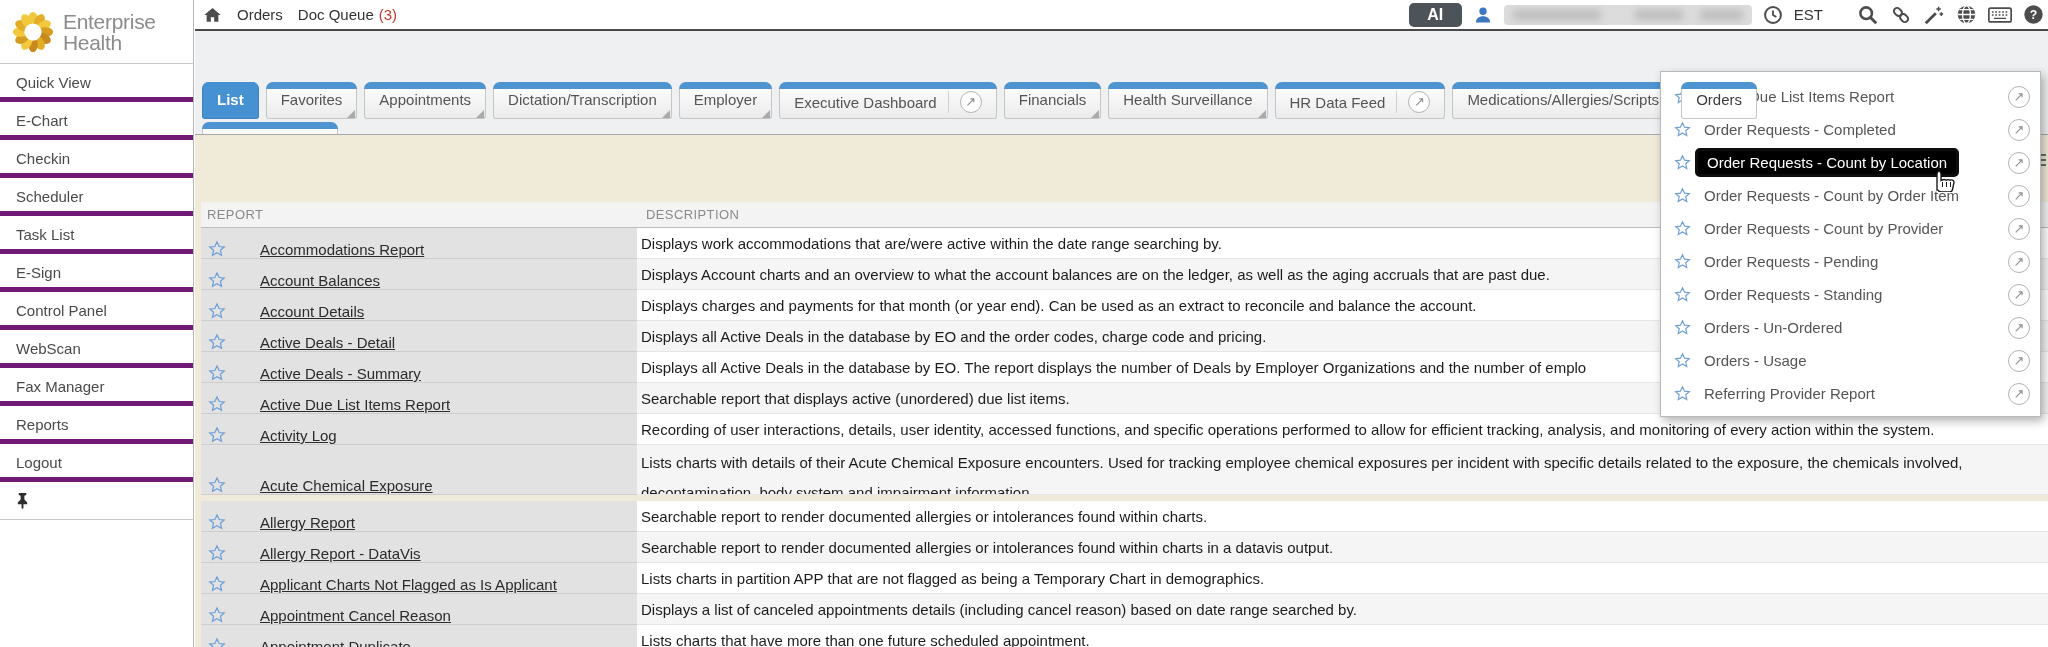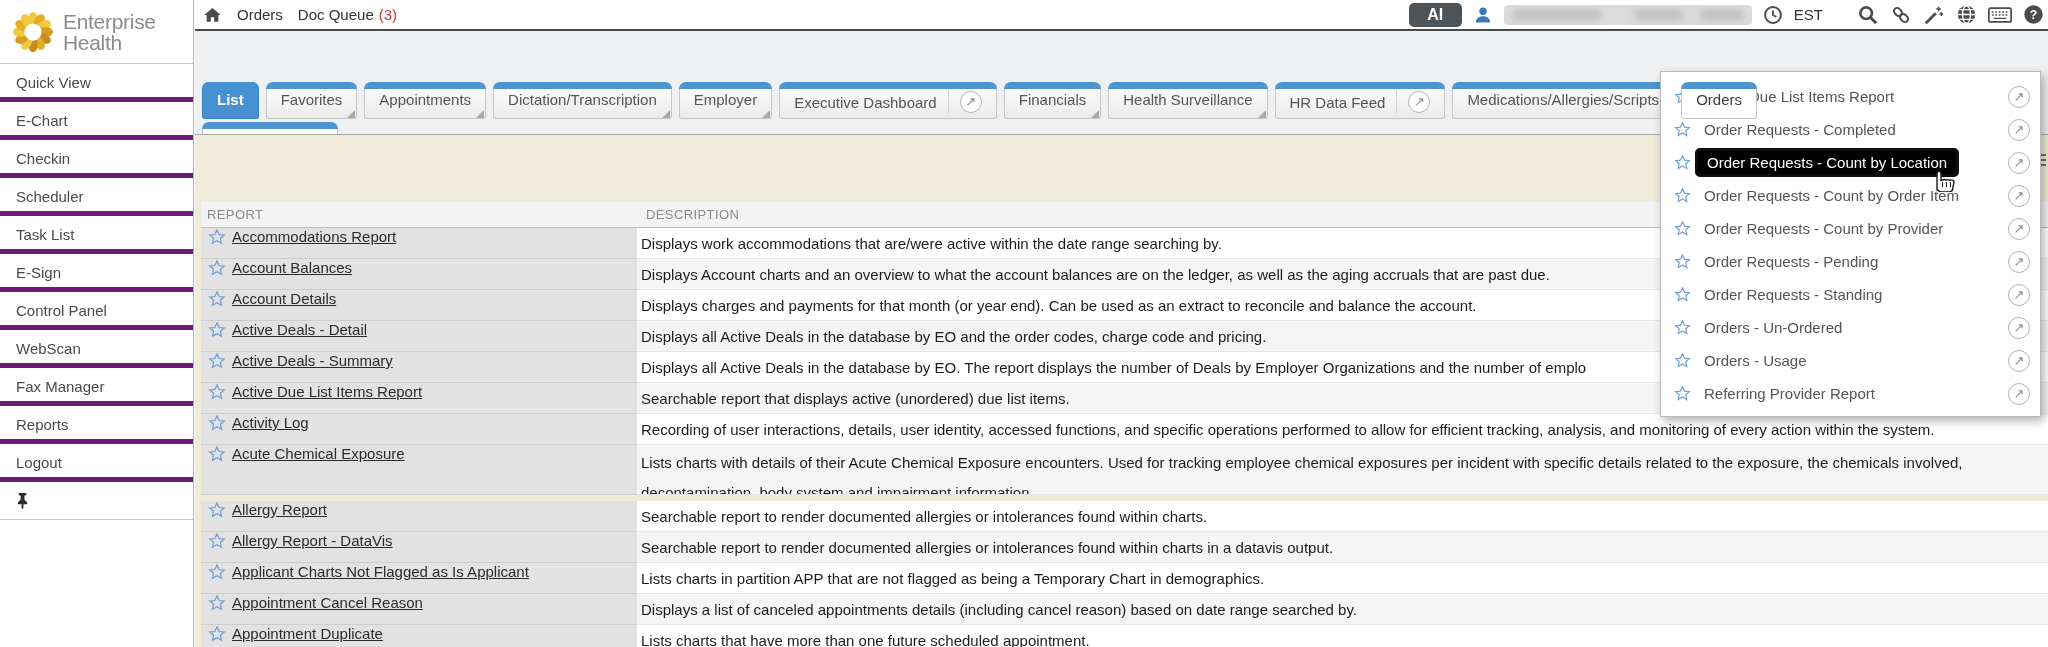--- a/index.html
+++ b/index.html
@@ -45,21 +45,21 @@
   
   .filter-band { position:absolute; left:195px; top:134px; width:1853px; height:68px; background:#f0ead9; border-top:1px solid #a9a9a9; }
   .burger { position:absolute; right:2px; top:16px; width:16px; cursor:pointer; }
   .burger i { display:block; height:2px; background:#6d6d6d; margin:3px 0; }
   .content-bg { position:absolute; left:195px; top:202px; width:1853px; height:445px; background:#f0ead9; }
   .rtable { position:absolute; left:201px; top:202px; width:1847px; }
   .thead { display:grid; grid-template-columns:436px 1fr; height:26px; background:#f3f3f3; border-bottom:1px solid #bdbdbd; align-items:center; font-size:13px; color:#8a8a8a; letter-spacing:0.4px; }
   .thead .h1 { padding-left:6px; } .thead .h2 { padding-left:9px; }
   .trowt { display:grid; grid-template-columns:436px 1fr; height:31px; }
   .trowt.tall { height:50px; }
-  .rep { background:#e2e2e2; border-bottom:1px solid #cdcdcd; display:flex; align-items:flex-start; gap:6px; padding-left:7px; overflow:hidden; }
+  .rep { background:#e2e2e2; border-bottom:1px solid #cdcdcd; display:flex; align-items:flex-end; gap:34px; padding-left:7px; overflow:hidden; }
   .rep a { color:#2b2b2b; font-size:15px; white-space:nowrap; cursor:pointer; }
   .desc { border-bottom:1px solid #e6e6e6; display:flex; align-items:center; padding-left:4px; font-size:15px; color:#1c1c1c; white-space:nowrap; overflow:hidden; }
   .trowt.even .desc { background:#f5f5f5; }
   .trowt.odd .desc { background:#fff; }
   .trowt.tall .desc { display:block; white-space:normal; line-height:30px; padding-top:3px; }
   .tgap { height:6px; background:#f0ead9; }
   .star { flex:none; }
 
   
   .menu { position:absolute; left:1660px; top:71px; width:381px; height:346px; background:#fff; border:1px solid #b9b9b9; box-shadow:3px 4px 9px rgba(0,0,0,0.3); z-index:50; padding-top:8px; }

